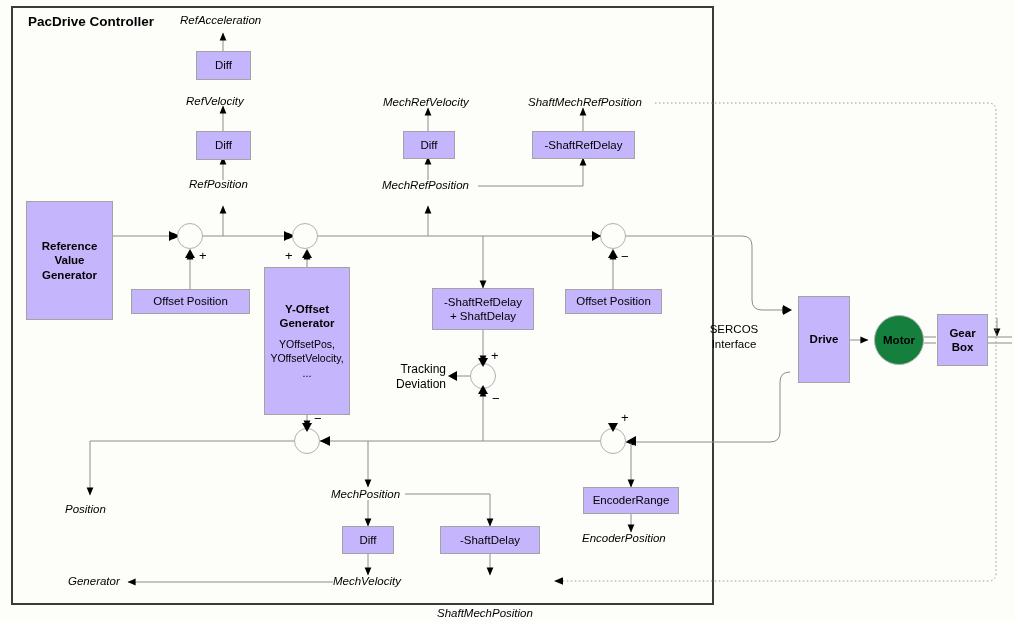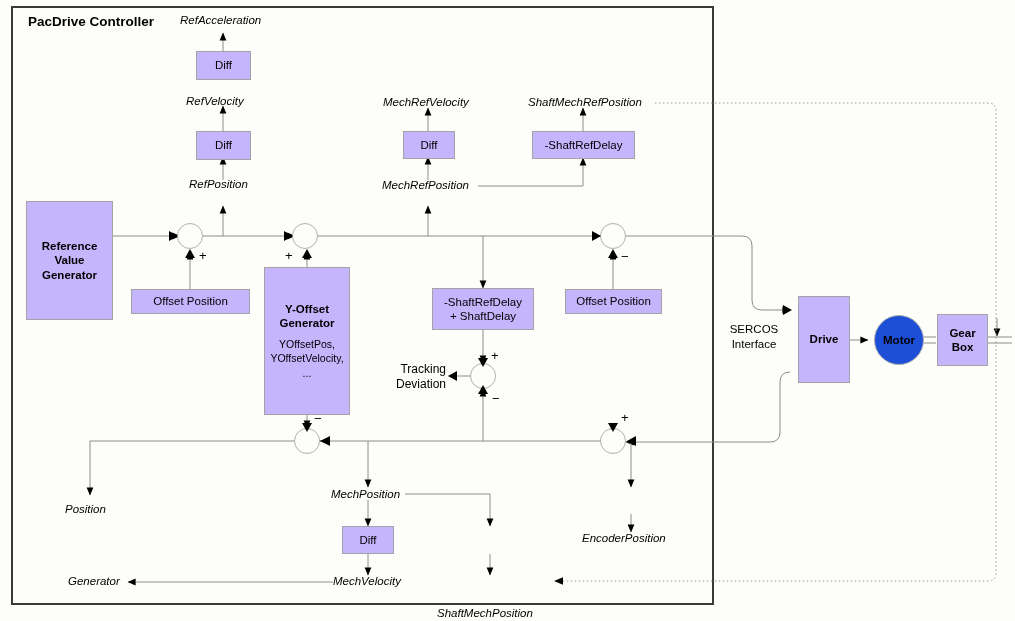--- a/index.html
+++ b/index.html
@@ -13,21 +13,21 @@
        text-align:center;font-size:11.5px;color:#000;line-height:1.22;box-sizing:border-box;}
   .box.bold{font-weight:bold;}
   .box .inner{padding:0 3px;}
   .frame{position:absolute;border:2px solid #3a3a3a;background:transparent;box-sizing:border-box;}
   .title{position:absolute;font-weight:bold;font-size:13.5px;color:#000;padding-left:8px;}
   .sign{position:absolute;font-size:13px;color:#000;line-height:1;}
   .ygen-sub{font-weight:normal;font-size:10.5px;display:block;margin-top:7px;line-height:1.35;}
   .jn{position:absolute;width:26px;height:26px;border:1px solid #b0b0b0;border-radius:50%;
       background:#fdfdfa;box-sizing:border-box;}
   .motor{position:absolute;width:50px;height:50px;border:1px solid #b0b0b0;border-radius:50%;
-      background:#1d4ed8;box-sizing:border-box;display:flex;align-items:center;justify-content:center;
+      background:#15803d;box-sizing:border-box;display:flex;align-items:center;justify-content:center;
       font-weight:bold;font-size:11.5px;}
   .sercos{position:absolute;font-size:11.5px;text-align:center;line-height:1.3;color:#000;}
   .trk{position:absolute;font-size:12px;text-align:right;line-height:1.25;color:#000;}
 </style>
 </head>
 <body>
 
 <div id="stage">
 
   <div class="frame" style="left:11px;top:6px;width:703px;height:599px;"></div>
@@ -165,38 +165,44 @@
   </div>
 
   <div class="box" style="left:565px;top:289px;width:97px;height:25px;">
     <span class="inner">Offset Position</span>
   </div>
 
   <div class="box" style="left:342px;top:526px;width:52px;height:28px;">
     <span class="inner">Diff</span>
   </div>
 
-
+  <div class="box" style="left:440px;top:526px;width:100px;height:28px;">
+    <span class="inner">-ShaftDelay</span>
+  </div>
+
+  <div class="box" style="left:583px;top:487px;width:96px;height:27px;">
+    <span class="inner">EncoderRange</span>
+  </div>
 
   <div class="box bold" style="left:798px;top:296px;width:52px;height:87px;">
     <span class="inner">Drive</span>
   </div>
 
   <div class="motor" style="left:874px;top:315px;">
     <span>Motor</span>
   </div>
 
   <div class="box bold" style="left:937px;top:314px;width:51px;height:52px;">
     <div class="inner">
       <span>Gear</span><br>
       <span>Box</span>
     </div>
   </div>
 
-  <div class="sercos" style="left:714px;top:322px;width:80px;">
+  <div class="sercos" style="left:694px;top:322px;width:80px;">
     <span>SERCOS</span><br>
     <span>Interface</span>
   </div>
 
   <div class="jn" style="left:177px;top:223px;"></div>
   <div class="jn" style="left:292px;top:223px;"></div>
   <div class="jn" style="left:600px;top:223px;"></div>
   <div class="jn" style="left:470px;top:363px;"></div>
   <div class="jn" style="left:294px;top:428px;"></div>
   <div class="jn" style="left:600px;top:428px;"></div>

